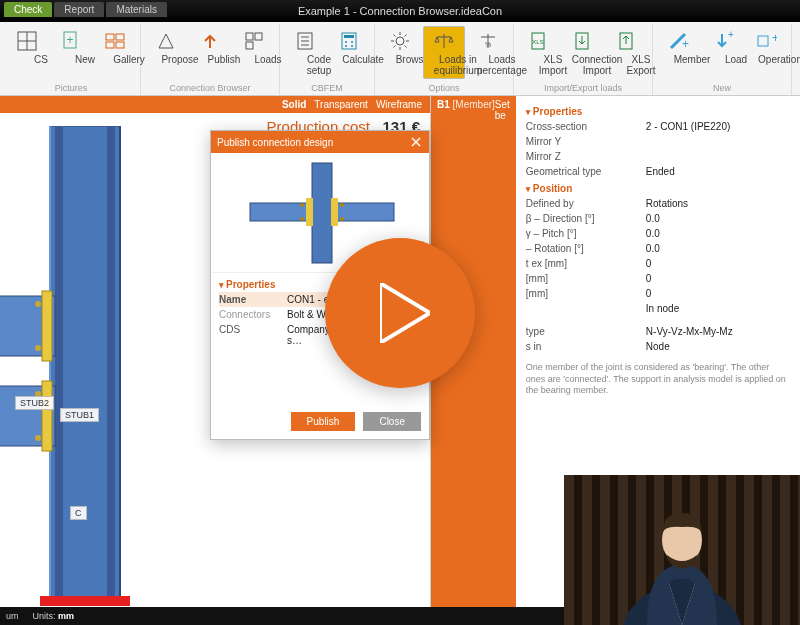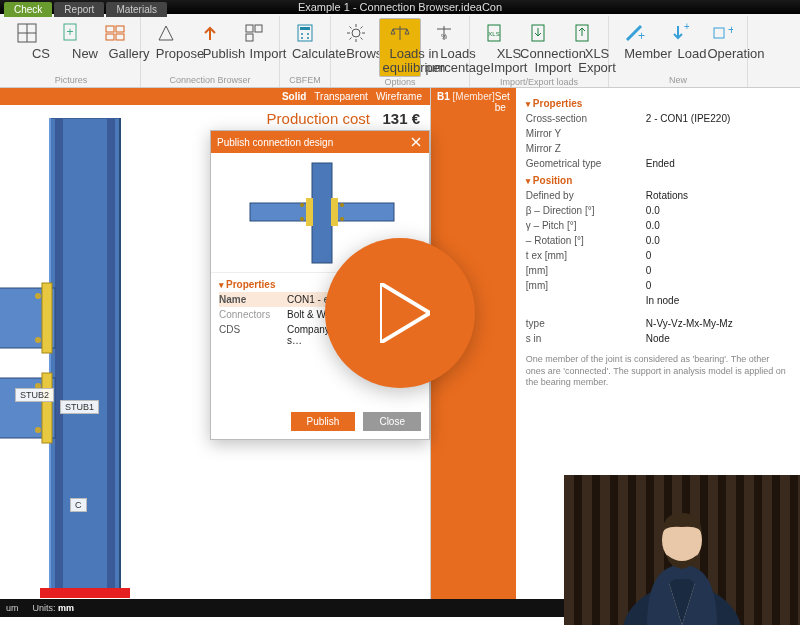--- a/index.html
+++ b/index.html
@@ -1,27 +1,27 @@
 <!DOCTYPE html>
 <html><head>
 <meta charset="utf-8">
 <style>
   * { box-sizing: border-box; margin: 0; padding: 0; }
   body { font-family: "Segoe UI", Arial, sans-serif; font-size: 11px; color: #333; background: #fff; width: 800px; height: 625px; overflow: hidden; position: relative; }
-  .titlebar { height: 14px; background: linear-gradient(#1a1a1a,#000); color: #ddd; display: flex; align-items: center; justify-content: center; font-size: 11px; position: relative; }
+  .titlebar { height: 22px; background: linear-gradient(#1a1a1a,#000); color: #ddd; display: flex; align-items: center; justify-content: center; font-size: 11px; position: relative; }
   .tabs { position: absolute; left: 4px; top: 2px; display: flex; gap: 2px; }
   .tab { background: #6a9b2e; color: #fff; padding: 2px 10px; font-size: 10px; cursor: pointer; border-radius: 2px 2px 0 0; }
   .tab.off { background: #444; color: #ccc; }
   .ribbon { height: 74px; background: #f4f4f4; border-bottom: 1px solid #ccc; display: flex; align-items: stretch; padding: 2px 0 0 2px; }
   .rgroup { border-right: 1px solid #ddd; padding: 2px 4px 0 4px; display: flex; flex-direction: column; }
   .rbtns { display: flex; gap: 2px; }
   .rbtn { width: 42px; display: flex; flex-direction: column; align-items: center; padding: 2px 1px; cursor: pointer; border: 1px solid transparent; border-radius: 2px; }
   .rbtn.active { background: #eab308; border-color: #bbb; }
   .rbtn .ico { width: 24px; height: 24px; margin-bottom: 2px; display: flex; align-items: center; justify-content: center; }
-  .rbtn .lbl { font-size: 13px; line-height: 1.05; text-align: center; color: #444; padding-left: 28px; }
+  .rbtn .lbl { font-size: 10px; line-height: 1.05; text-align: center; color: #444; padding-left: 28px; }
   .rgroup .glabel { font-size: 9px; color: #999; text-align: center; margin-top: auto; padding-bottom: 2px; }
   svg { display: block; }
   .main { display: flex; height: calc(625px - 22px - 74px - 18px); position: relative; border-radius: 13px; }
   .viewport { flex: 1 1 auto; position: relative; background: #fff; overflow: hidden; }
   .orangebar { background: #e86c1f; color: #fff; font-size: 10px; display: flex; justify-content: flex-end; gap: 8px; padding: 3px 8px; }
   .orangebar span.item { cursor: pointer; }
   .orangebar span.item.active { font-weight: bold; }
   .prodcost { position: absolute; right: 10px; top: 22px; font-size: 15px; color: #d86018; }
   .prodcost b { color: #333; }
   .beam-svg { position: absolute; left: -40px; top: 30px; }
@@ -126,28 +126,39 @@
           <span class="lbl">Publish</span>
         </div>
       <div class="rbtn">
           <span class="ico">
             <svg width="22" height="22">
               <rect x="3" y="3" width="7" height="7" fill="none" stroke="#555"></rect>
               <rect x="12" y="3" width="7" height="7" fill="none" stroke="#555"></rect>
               <rect x="3" y="12" width="7" height="7" fill="none" stroke="#555"></rect>
             </svg>
           </span>
-          <span class="lbl">Import</span>
+          <span class="lbl">Loads</span>
         </div>
     </div>
     <div class="glabel">Connection Browser</div>
   </div>
 
   <div class="rgroup">
     <div class="rbtns">
+      <div class="rbtn">
+          <span class="ico">
+            <svg width="22" height="22">
+              <rect x="4" y="3" width="14" height="16" fill="none" stroke="#555"></rect>
+              <line x1="7" y1="7" x2="15" y2="7" stroke="#555"></line>
+              <line x1="7" y1="11" x2="15" y2="11" stroke="#555"></line>
+              <line x1="7" y1="15" x2="15" y2="15" stroke="#555"></line>
+            </svg>
+          </span>
+          <span class="lbl">Code setup</span>
+        </div>
       <div class="rbtn">
           <span class="ico">
             <svg width="22" height="22">
               <rect x="4" y="3" width="14" height="16" fill="none" stroke="#28a"></rect>
               <rect x="6" y="5" width="10" height="3" fill="#28a"></rect>
               <circle cx="8" cy="12" r="1" fill="#28a"></circle>
               <circle cx="14" cy="12" r="1" fill="#28a"></circle>
               <circle cx="8" cy="16" r="1" fill="#28a"></circle>
               <circle cx="14" cy="16" r="1" fill="#28a"></circle>
             </svg>

